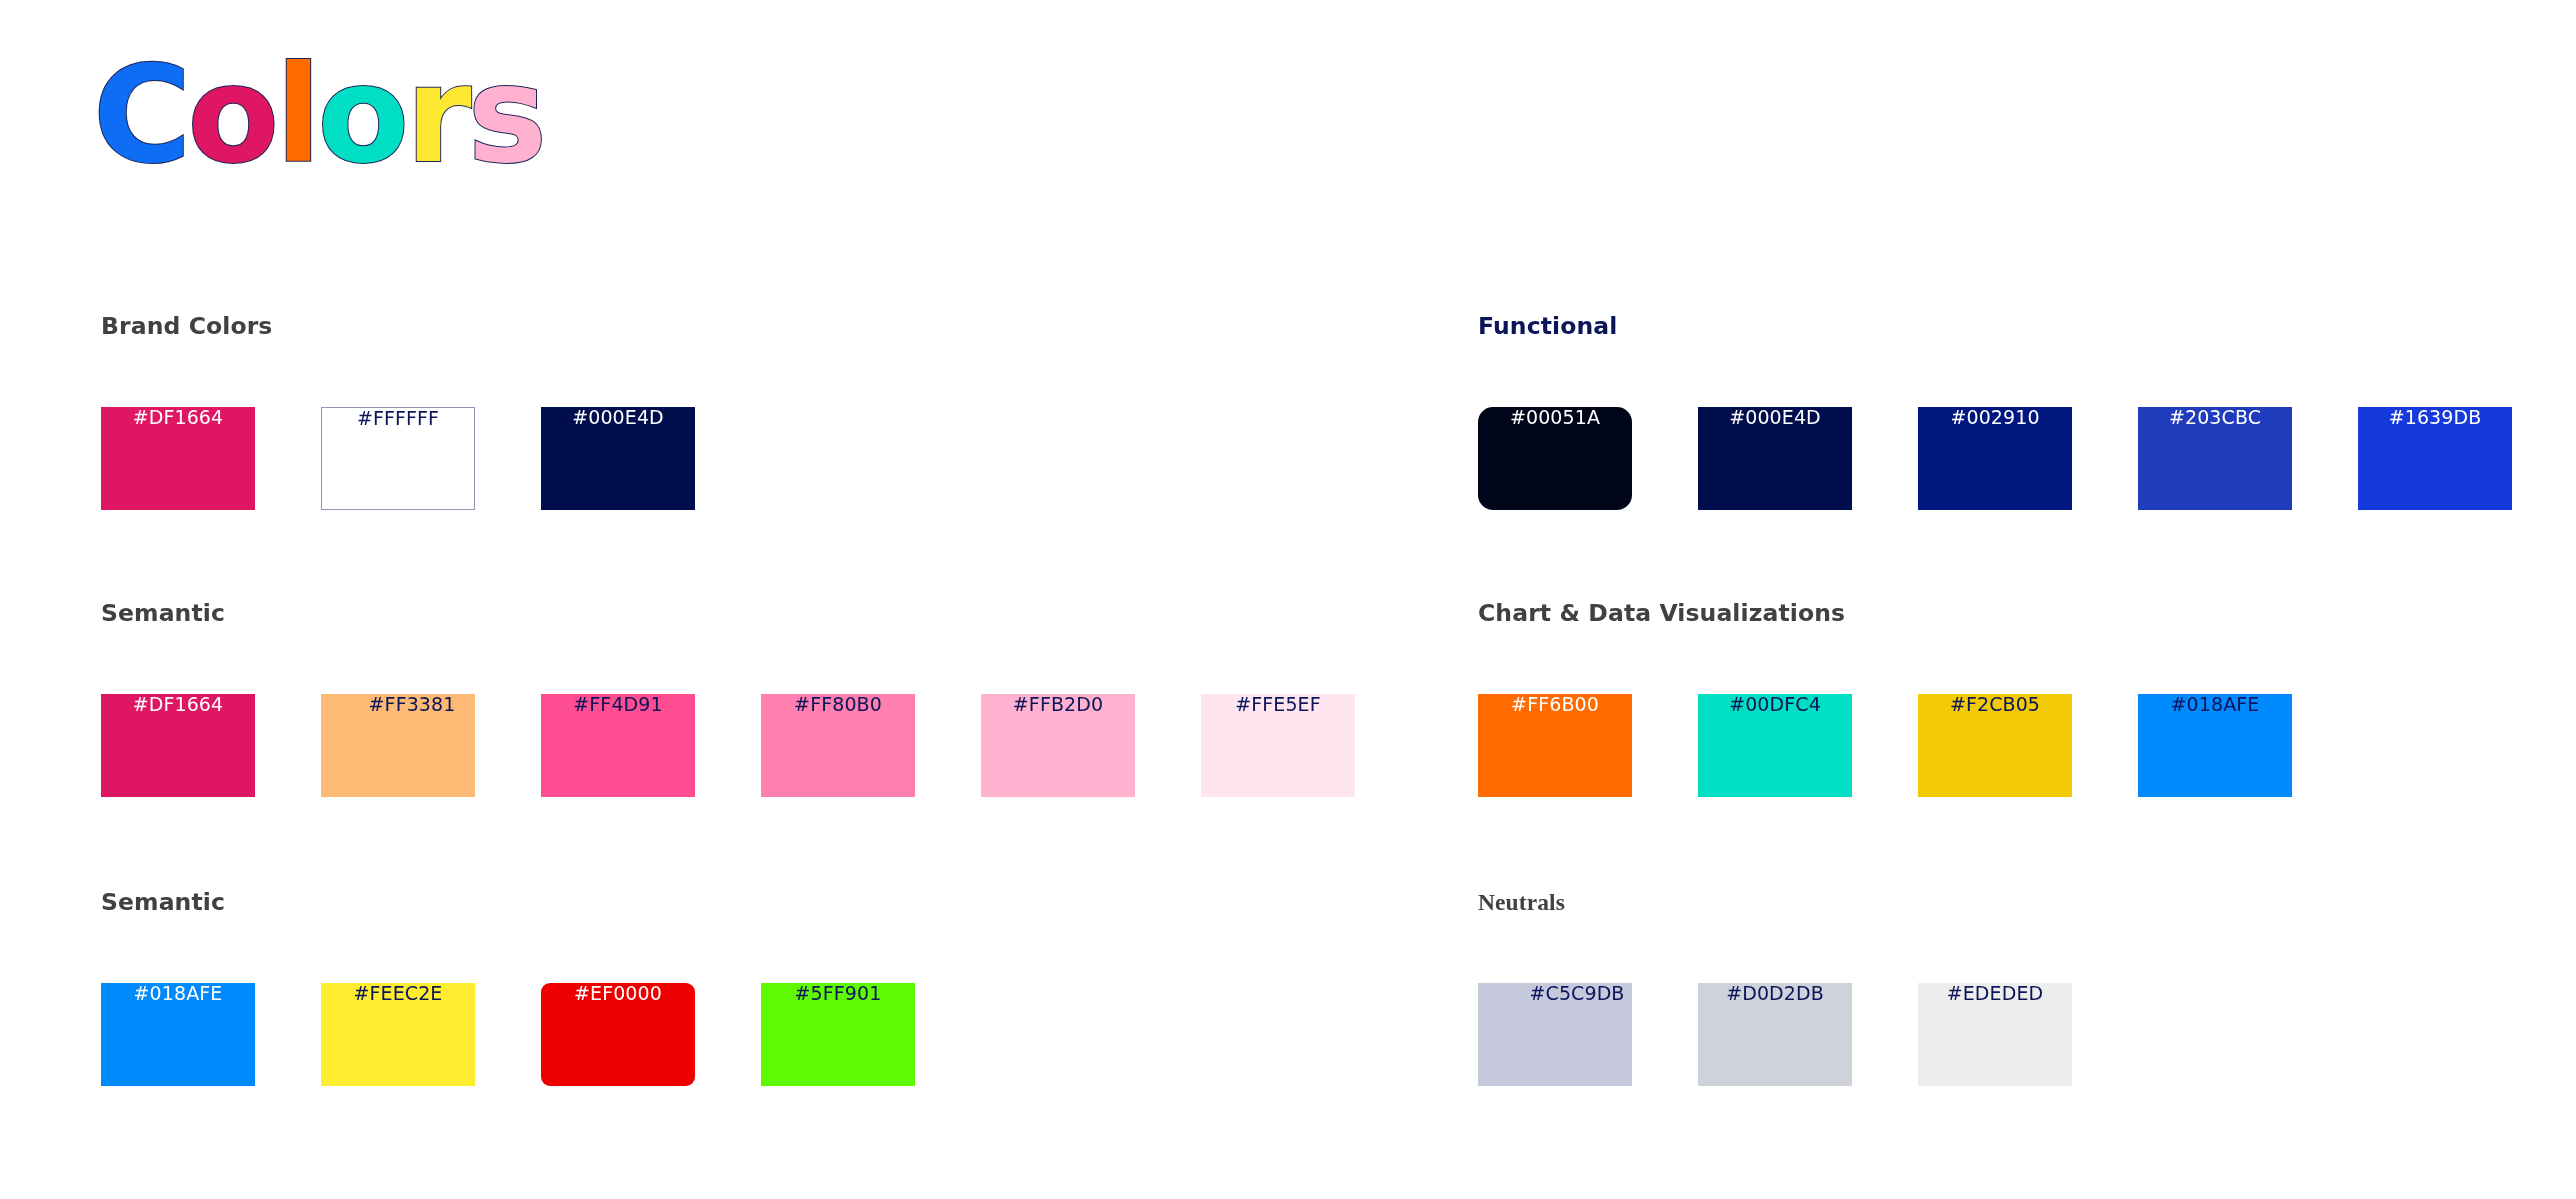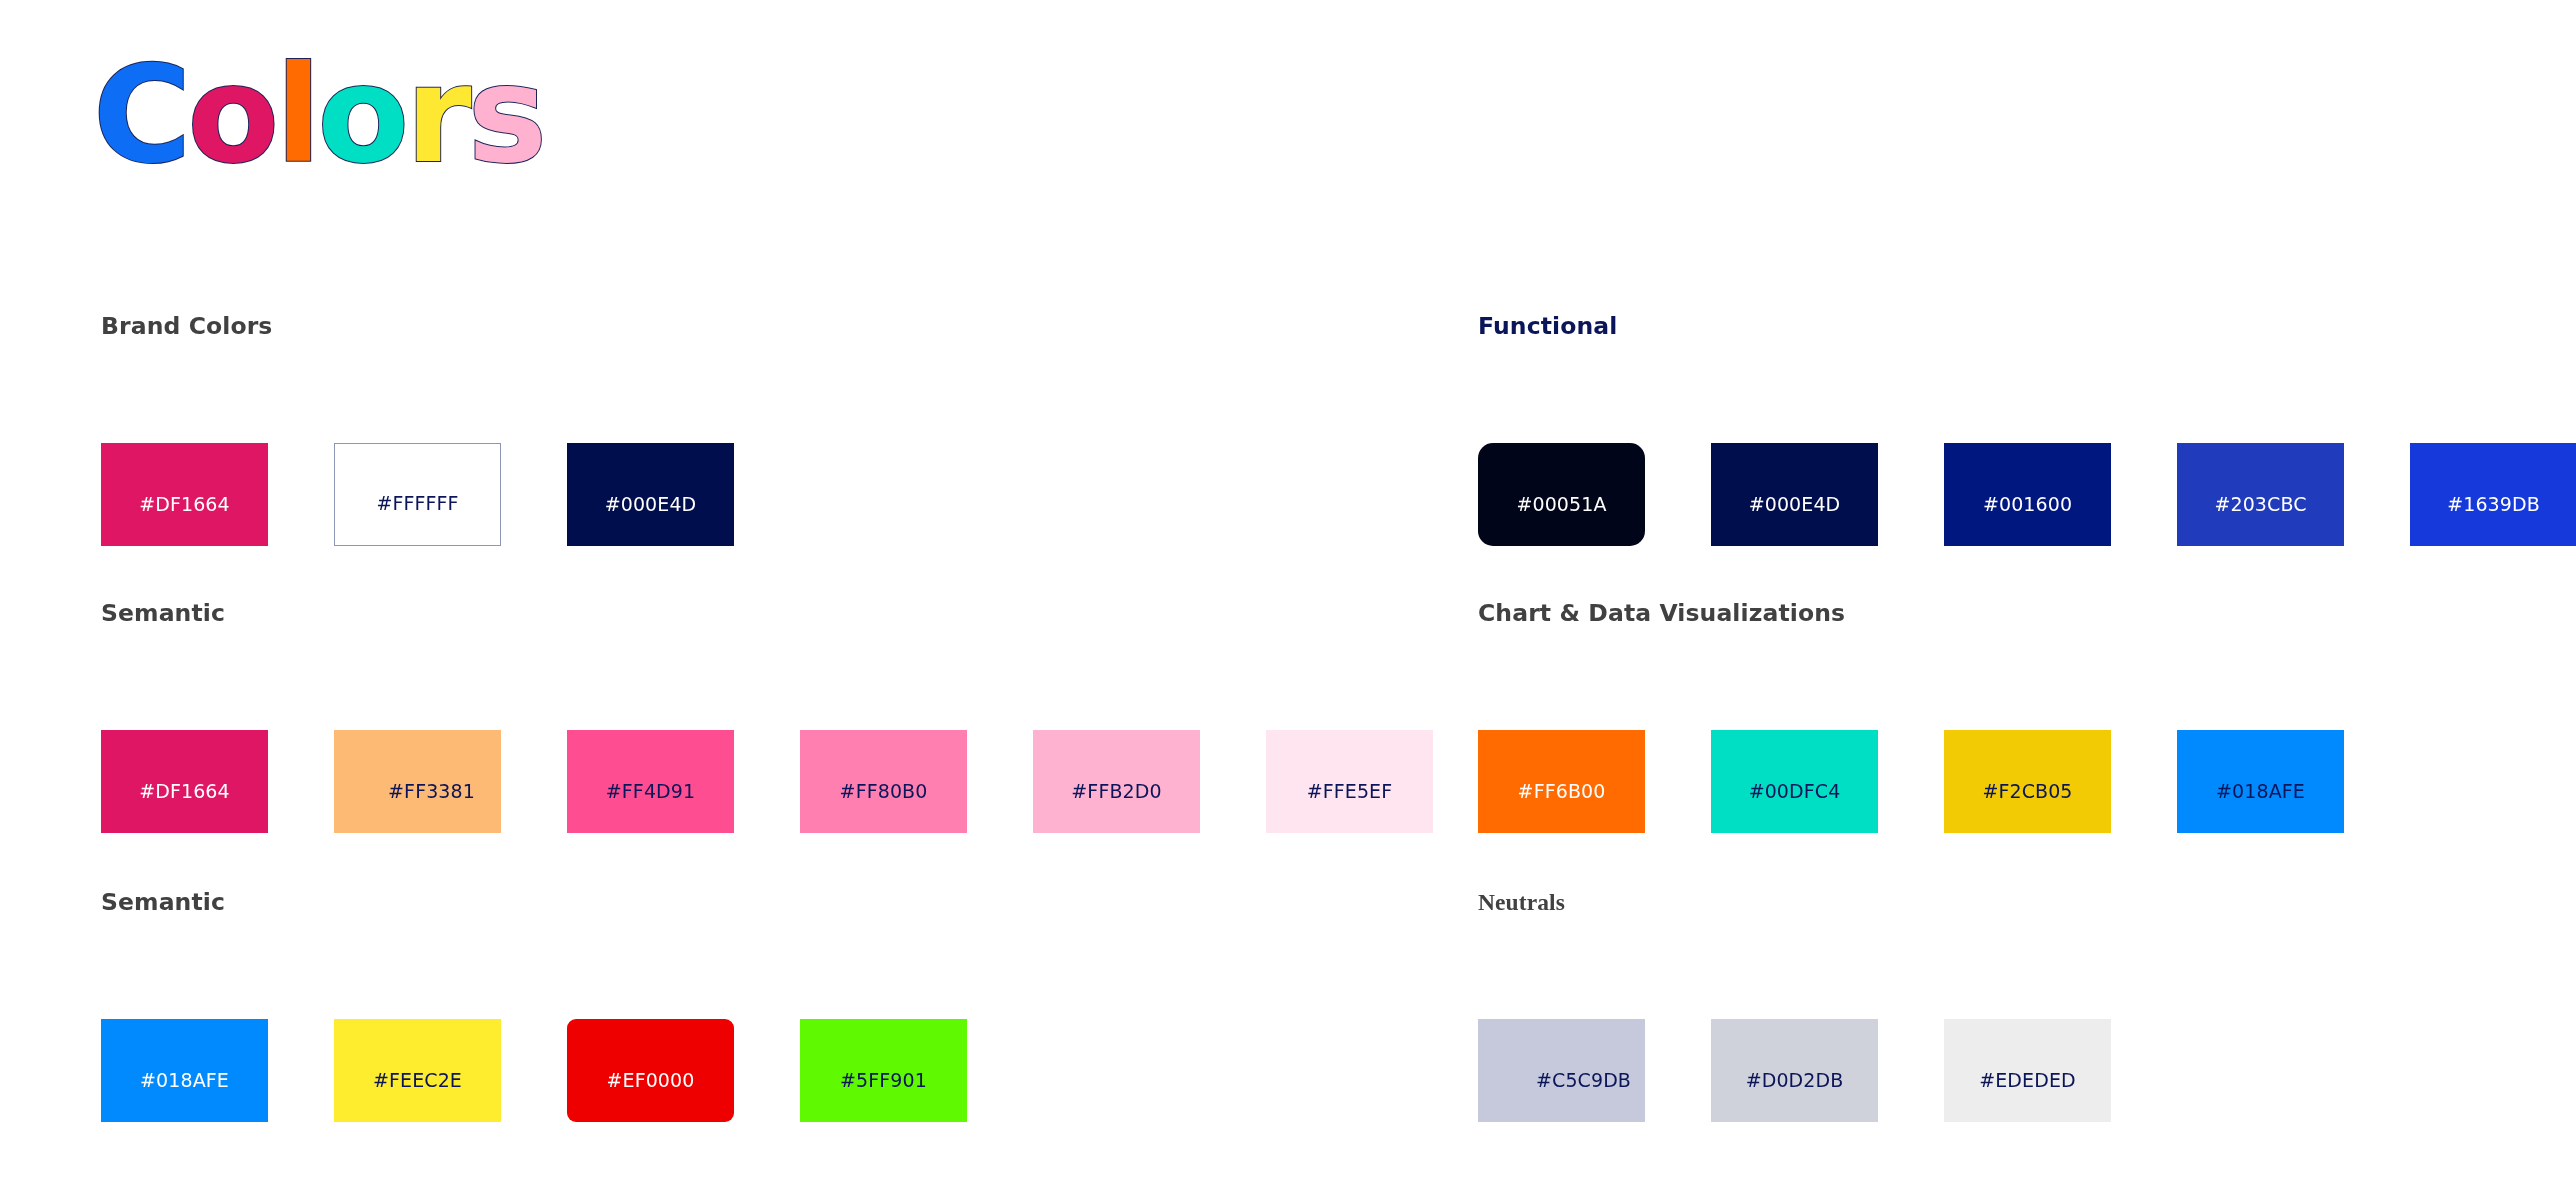--- a/index.html
+++ b/index.html
@@ -70,28 +70,27 @@
 
   .swatch-row {
     margin-top: 67px;
     display: flex;
     flex-direction: row;
     align-items: flex-start;
     gap: 66px;
   }
 
   .swatch {
-    width: 167px;
+    width: 154px;
     height: 103px;
     box-sizing: border-box;
     display: flex;
-    align-items: flex-end;
+    align-items: flex-start;
     justify-content: center;
     position: relative;
-    margin-top: 36px;
   }
   .swatch .hex {
     font-family: "DejaVu Sans", sans-serif;
     font-size: 19px;
     font-weight: normal;
     letter-spacing: 0.1px;
     line-height: 20px;
     padding-bottom: 32px;
     white-space: nowrap;
   }
@@ -169,21 +168,21 @@
     <div class="section sec-row-1">
       <h2 class="section-title" style="color: rgb(11, 21, 89);">Functional</h2>
       <div class="swatch-row">
         <div class="swatch" style="background: rgb(0, 5, 26); border-radius: 15px;">
           <span class="hex" style="color: rgb(255, 255, 255);">#00051A</span>
         </div>
         <div class="swatch" style="background: rgb(0, 14, 77);">
           <span class="hex" style="color: rgb(255, 255, 255);">#000E4D</span>
         </div>
         <div class="swatch" style="background: rgb(0, 23, 128);">
-          <span class="hex" style="color: rgb(255, 255, 255);">#001600</span>
+          <span class="hex" style="color: rgb(255, 255, 255);">#002910</span>
         </div>
         <div class="swatch" style="background: rgb(32, 60, 188);">
           <span class="hex" style="color: rgb(255, 255, 255);">#203CBC</span>
         </div>
         <div class="swatch" style="background: rgb(22, 57, 219);">
           <span class="hex" style="color: rgb(255, 255, 255);">#1639DB</span>
         </div>
       </div>
     </div>
     <div class="section sec-row-2">

